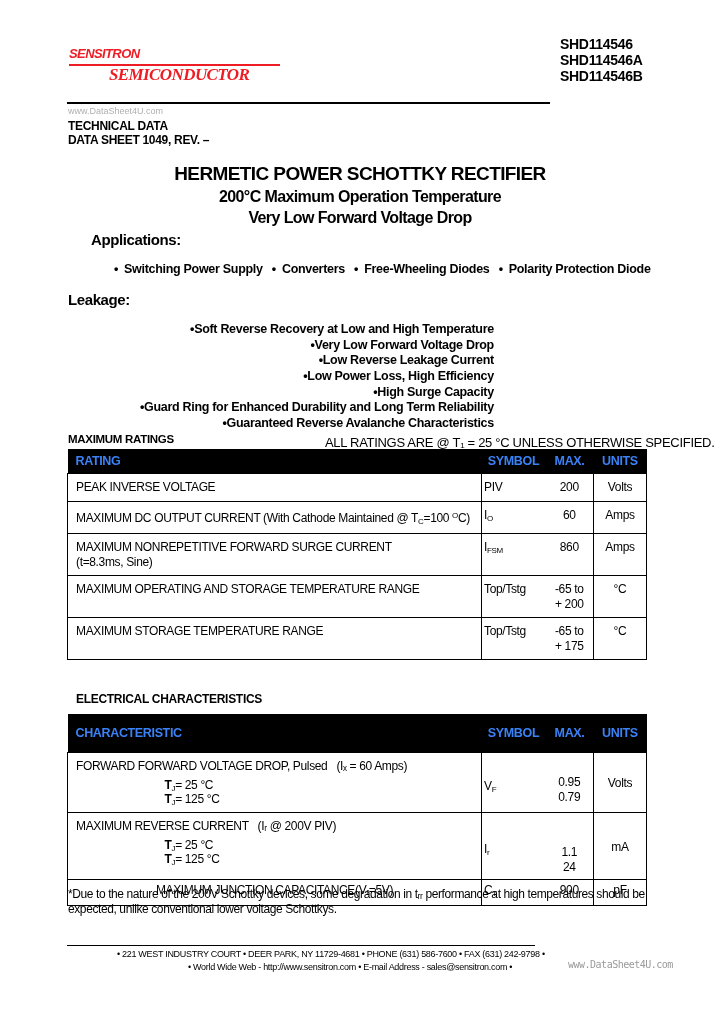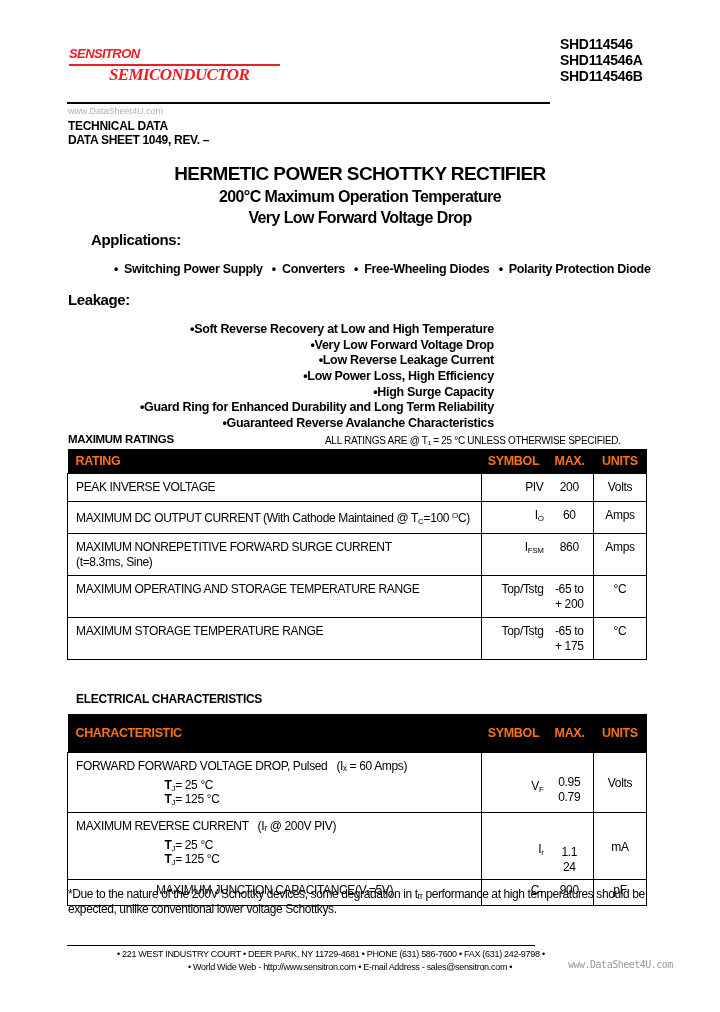--- a/index.html
+++ b/index.html
@@ -27,28 +27,28 @@
   .t3 { top:209px; font-size:16px; }
 
   .sec-head { left:68px; font-size:15px; font-weight:bold; letter-spacing:-0.4px; }
   .apps { left:108px; top:262px; font-size:12.5px; font-weight:bold; letter-spacing:-0.3px; white-space:nowrap; }
   .apps .dot { padding:0 6px; }
   .feat-list { left:112px; top:310px; font-size:12.5px; font-weight:bold; letter-spacing:-0.3px; margin:12px; padding:0; list-style:none;text-align:right; }
   .feat-list li { height:15.7px; line-height:15.7px; white-space:nowrap; }
   .feat-list li .b { display:inline-block; width:20px; }
 
   .mr-head { left:68px; top:433px; font-size:11.5px; font-weight:bold; letter-spacing:-0.3px; }
-  .mr-note { left:325px; top:435px; font-size:10px; letter-spacing:-0.3px; }
+  .mr-note { left:325px; top:435px; font-size:13px; letter-spacing:-0.3px; }
 
   table.dt { position:absolute; left:67px; width:579px; border-collapse:collapse;
              font-size:12px; letter-spacing:-0.35px; table-layout:fixed; }
-  table.dt th { background:#000; color:#f97316; font-weight:bold; text-align:left; height:24px; padding:0 8px; font-size:12.5px; }
+  table.dt th { background:#000; color:#3b82f6; font-weight:bold; text-align:left; height:24px; padding:0 8px; font-size:12.5px; }
   table.dt th.c { text-align:center; padding:0; }
   table.dt td { border:1px solid #000; vertical-align:top; padding:6px 8px 4px 8px; line-height:15px; }
-  table.dt td.sym { text-align:right; padding-left:2px; padding-right:2px; border-right:none; }
+  table.dt td.sym { text-align:left; padding-left:2px; padding-right:2px; border-right:none; }
   table.dt td.max { text-align:center; border-left:none; padding-left:2px; padding-right:2px; }
   table.dt td.unit { text-align:center; padding-left:2px; padding-right:2px; }
   .sub { font-size:8px; vertical-align:-2px; }
   .sup { font-size:8px; vertical-align:4px; }
 
   .ec-head { left:76px; top:692px; font-size:12px; font-weight:bold; letter-spacing:-0.3px; }
 
   .cond { display:flex; justify-content:center; padding-right:150px; }
   .cond-lines div { height:14px; line-height:14px; }
   .tj { font-weight:bold; }

